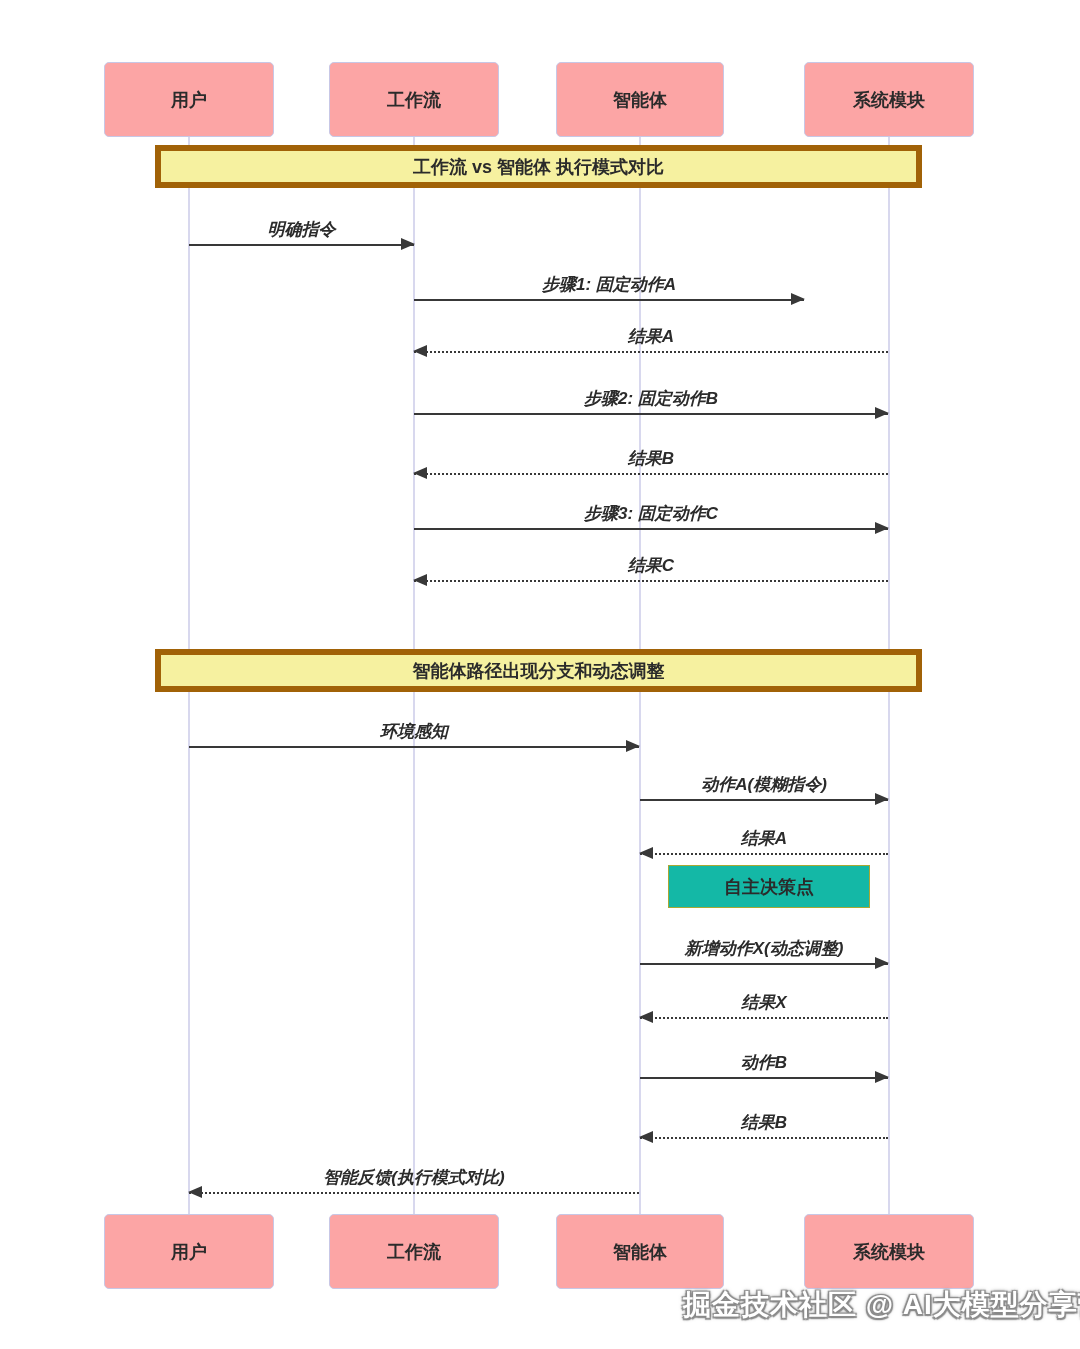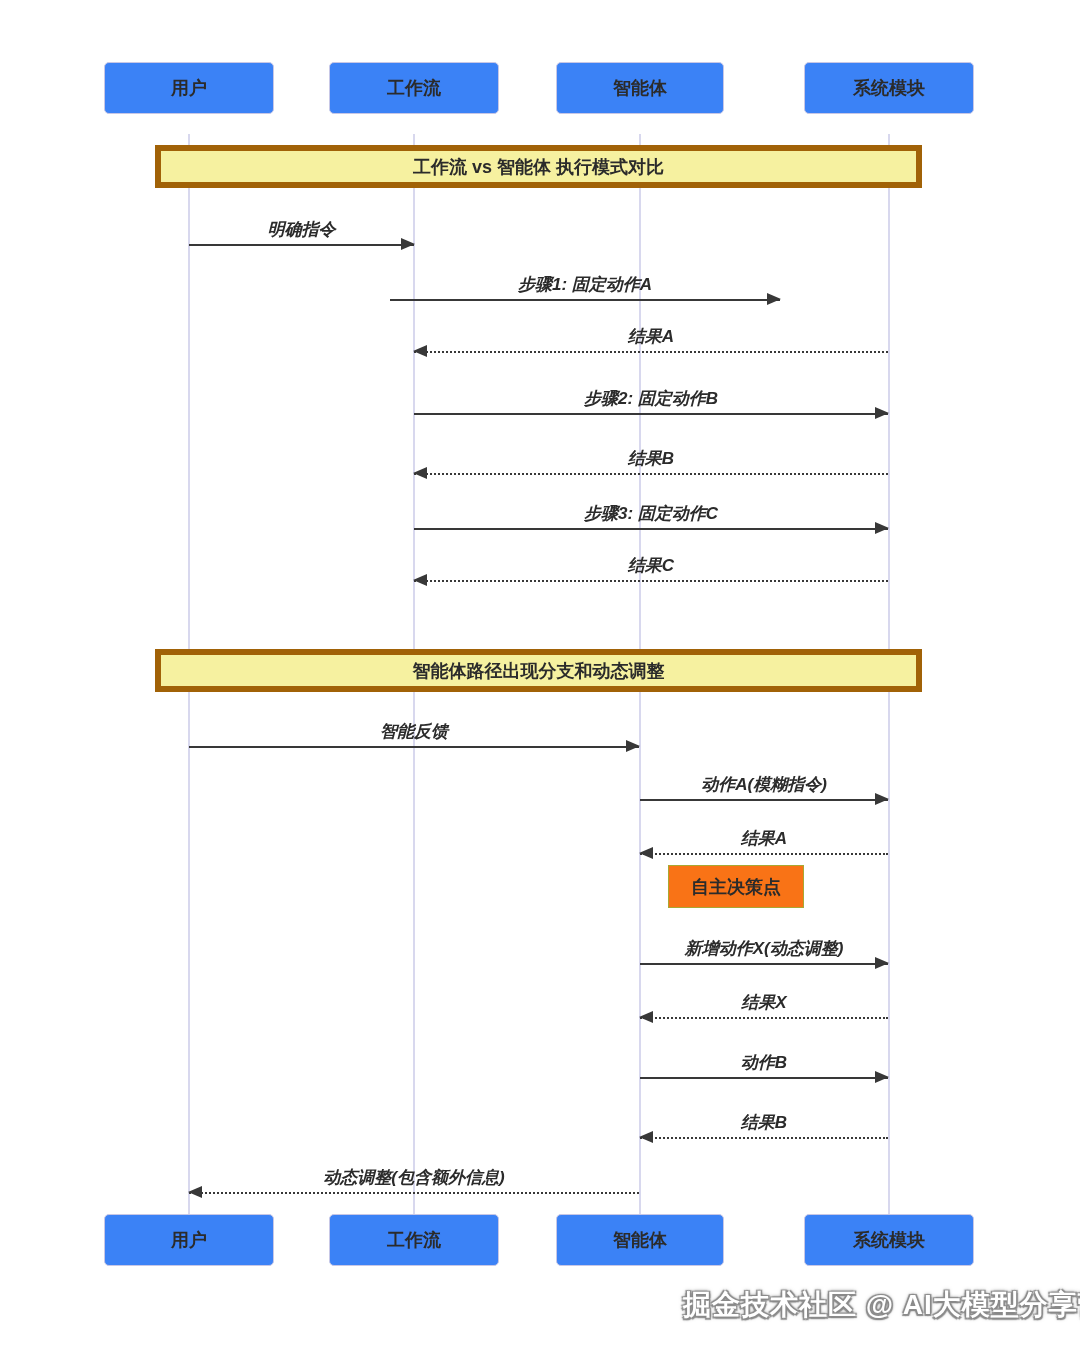--- a/index.html
+++ b/index.html
@@ -14,22 +14,22 @@
   .canvas{position:absolute;left:0;top:0;width:1080px;height:1349px;}
 
   
   .lifeline{
     position:absolute;width:0;
     border-left:2px solid #d8d8ee;
   }
 
   
   .actor{
-    position:absolute;height:52px;
-    background:#3b82f6;
+    position:absolute;height:75px;
+    background:#fca5a5;
     border:1px solid #c7c7e6;
     border-radius:5px;
     display:flex;align-items:center;justify-content:center;
     font-size:18px;font-weight:600;color:#2b2b2b;
     box-sizing:border-box;
   }
 
   
   .banner{
     position:absolute;left:155px;width:767px;height:43px;
@@ -55,22 +55,22 @@
     border-top:6px solid transparent;border-bottom:6px solid transparent;
   }
   .msg-line.arrow-left::after{
     content:"";position:absolute;left:-1px;top:-8px;
     border-right:14px solid #383838;
     border-top:6px solid transparent;border-bottom:6px solid transparent;
   }
 
   
   .note{
-    position:absolute;left:668px;top:865px;width:136px;height:43px;
-    background:#f97316;
+    position:absolute;left:668px;top:865px;width:202px;height:43px;
+    background:#14b8a6;
     border:1px solid #a9a833;
     display:flex;align-items:center;justify-content:center;
     font-size:18px;font-weight:700;color:#2b2b2b;
     box-sizing:border-box;
   }
 
   
   .watermark{
     position:absolute;left:683px;top:1286px;
     font-size:28px;font-weight:700;letter-spacing:1px;
@@ -108,21 +108,21 @@
 
   <div class="banner" style="top:145px">
       <span>工作流 vs 智能体 执行模式对比</span>
     </div>
 
   <div class="msg" style="left:189px;top:219px;width:225px">
     <div class="msg-label">明确指令</div>
     <div class="msg-line solid arrow-right"></div>
   </div>
 
-  <div class="msg" style="left:390px;top:274px;width:390px">
+  <div class="msg" style="left:414px;top:274px;width:390px">
     <div class="msg-label">步骤1: 固定动作A</div>
     <div class="msg-line solid arrow-right"></div>
   </div>
 
   <div class="msg" style="left:414px;top:326px;width:474px">
     <div class="msg-label">结果A</div>
     <div class="msg-line dashed arrow-left"></div>
   </div>
 
   <div class="msg" style="left:414px;top:388px;width:474px">
@@ -144,21 +144,21 @@
     <div class="msg-label">结果C</div>
     <div class="msg-line dashed arrow-left"></div>
   </div>
 
 
   <div class="banner" style="top:649px">
       <span>智能体路径出现分支和动态调整</span>
     </div>
 
   <div class="msg" style="left:189px;top:721px;width:450px">
-    <div class="msg-label">智能反馈</div>
+    <div class="msg-label">环境感知</div>
     <div class="msg-line solid arrow-right"></div>
   </div>
 
   <div class="msg" style="left:640px;top:774px;width:248px">
     <div class="msg-label">动作A(模糊指令)</div>
     <div class="msg-line solid arrow-right"></div>
   </div>
 
   <div class="msg" style="left:640px;top:828px;width:248px">
     <div class="msg-label">结果A</div>
@@ -183,21 +183,21 @@
     <div class="msg-label">动作B</div>
     <div class="msg-line solid arrow-right"></div>
   </div>
 
   <div class="msg" style="left:640px;top:1112px;width:248px">
     <div class="msg-label">结果B</div>
     <div class="msg-line dashed arrow-left"></div>
   </div>
 
   <div class="msg" style="left:189px;top:1167px;width:450px">
-    <div class="msg-label">动态调整(包含额外信息)</div>
+    <div class="msg-label">智能反馈(执行模式对比)</div>
     <div class="msg-line dashed arrow-left"></div>
   </div>
 
   <div class="actor" style="left:104px;top:1214px;width:170px">
       <span>用户</span>
     </div>
   <div class="actor" style="left:329px;top:1214px;width:170px">
       <span>工作流</span>
     </div>
   <div class="actor" style="left:556px;top:1214px;width:168px">

